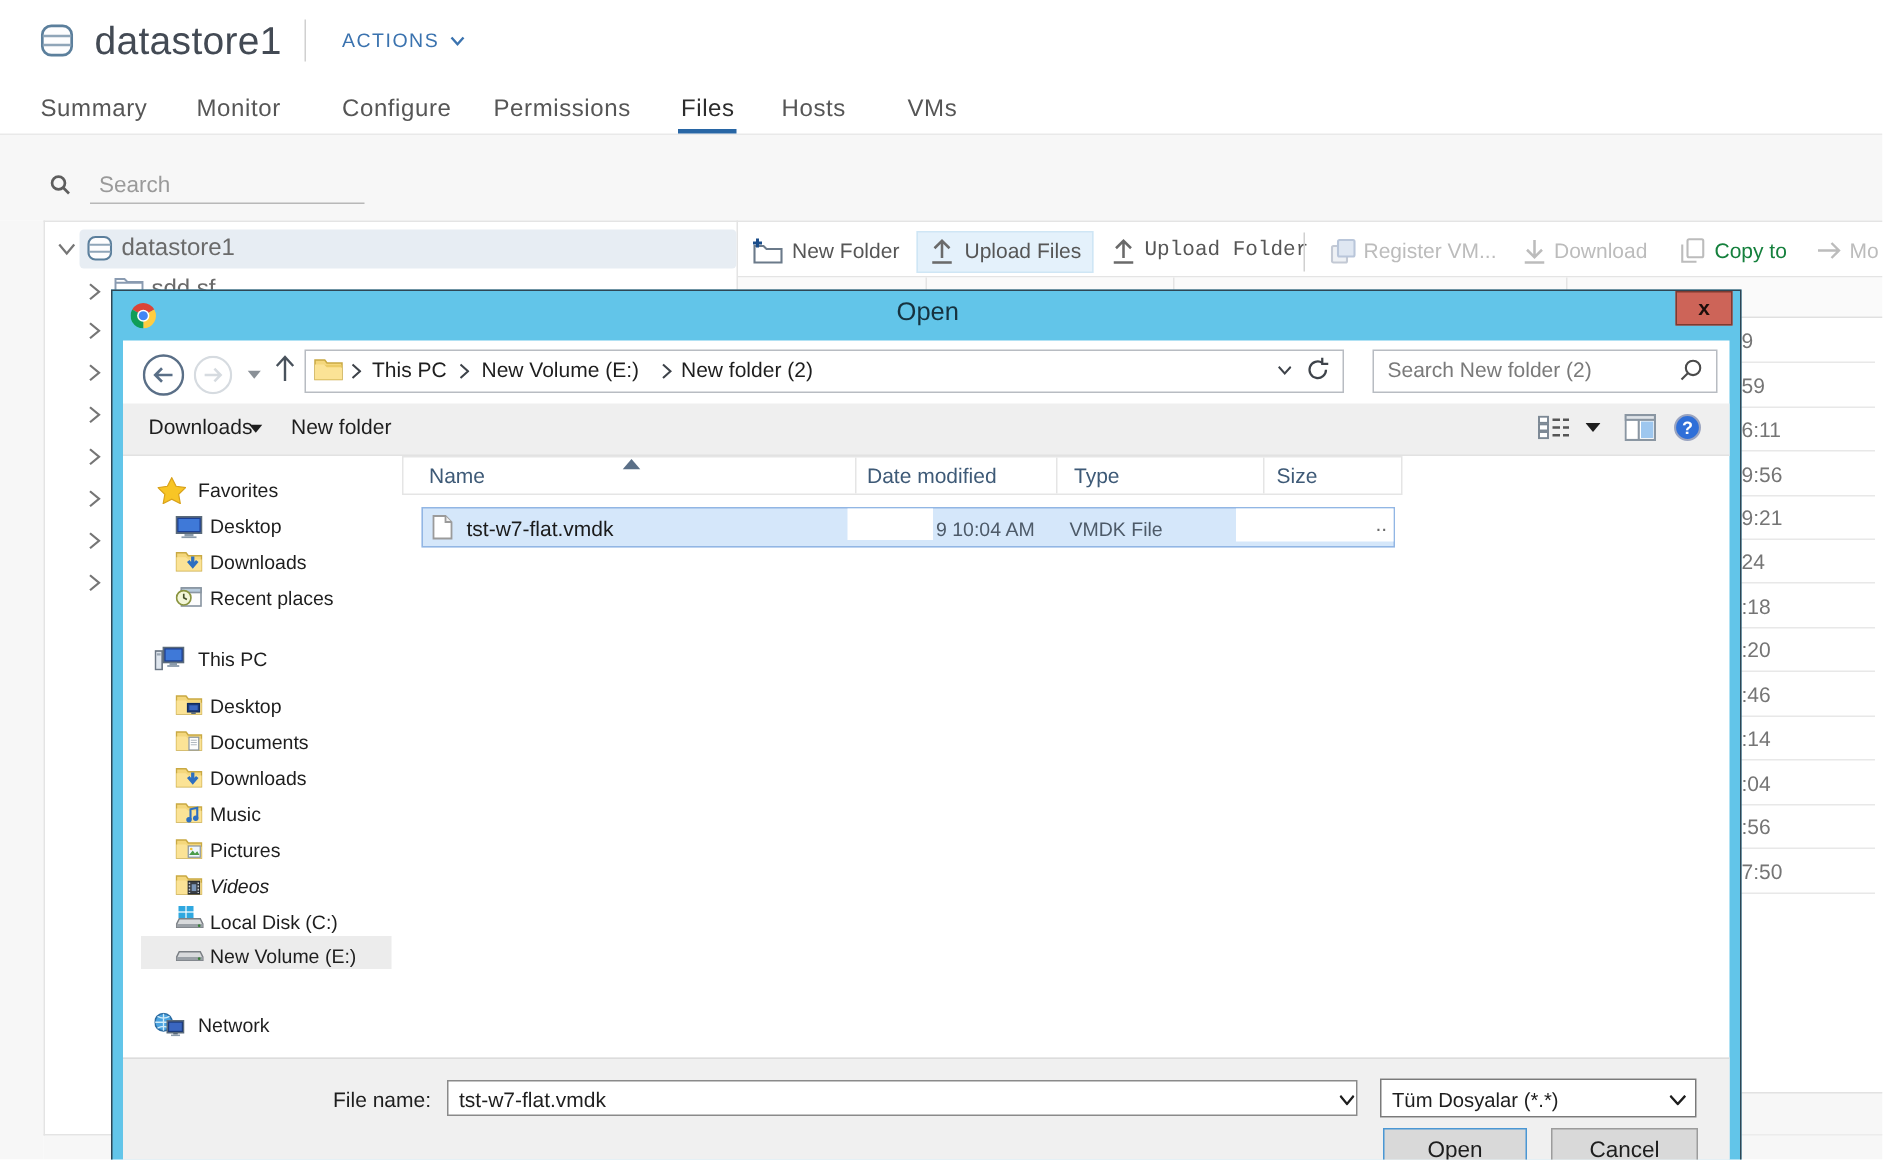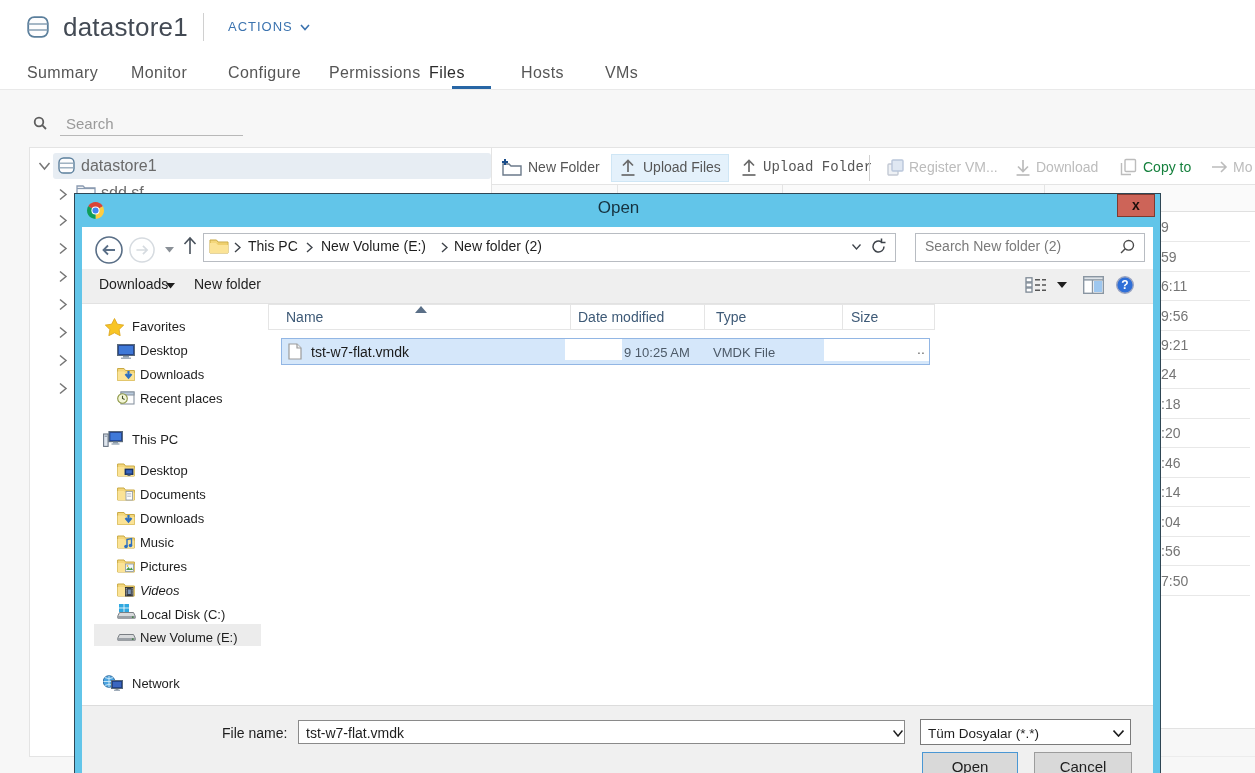--- a/index.html
+++ b/index.html
@@ -23,21 +23,21 @@
   <svg width="10" height="7" viewBox="0 0 10 7" style="margin-left:3px;">
         <path d="M1 1 L5 5.5 L9 1" fill="none" stroke="#3b73af" stroke-width="1.6"></path>
       </svg>
 </div>
 
 <div class="abs" style="left:0; top:64px; width:1255px; font-size:16px; letter-spacing:0.4px; color:#565656;">
   <span class="abs" style="left:27px;">Summary</span>
   <span class="abs" style="left:131px;">Monitor</span>
   <span class="abs" style="left:228px;">Configure</span>
   <span class="abs" style="left:329px;">Permissions</span>
-  <span class="abs" style="left:429px; color:#2c2c2c;">Files</span>
+  <span class="abs" style="left:454px; color:#2c2c2c;">Files</span>
   <span class="abs" style="left:521px;">Hosts</span>
   <span class="abs" style="left:605px;">VMs</span>
 </div>
 <div class="abs" style="left:0; top:89px; width:1255px; height:1px; background:#e9e9e9;"></div>
 <div class="abs" style="left:452px; top:86px; width:39px; height:3px; background:#2866a5;"></div>
 
 <div class="abs" style="left:0; top:90px; width:1255px; height:57px; background:#f7f7f7;"></div>
 <svg class="abs" style="left:33px; top:116px;" width="14" height="14" viewBox="0 0 14 14">
   <circle cx="6" cy="6" r="4.3" fill="none" stroke="#5e5e5e" stroke-width="1.8"></circle>
   <line x1="9.2" y1="9.2" x2="13" y2="13" stroke="#5e5e5e" stroke-width="1.8"></line>
@@ -407,21 +407,21 @@
     <div class="abs" style="left:634px; top:82px; font-size:14px; color:#3e5a77;">Type</div>
     <div class="abs" style="left:769px; top:82px; font-size:14px; color:#3e5a77;">Size</div>
 
     <div class="abs" style="left:199px; top:111px; width:649px; height:27px; background:#d5e7fa; border:1px solid #92b6e4;"></div>
     <svg class="abs" style="left:206px; top:116px;" width="14" height="17" viewBox="0 0 14 17">
       <path d="M1 1 L9 1 L13 5 L13 16 L1 16 Z" fill="#fff" stroke="#9b9b9b" stroke-width="1.2"></path>
       <path d="M9 1 L9 5 L13 5" fill="#f0f0f0" stroke="#9b9b9b" stroke-width="1.2"></path>
     </svg>
     <div class="abs" style="left:229px; top:117px; font-size:14px; color:#1a1a1a;">tst-w7-flat.vmdk</div>
     <div class="abs" style="left:483px; top:112px; width:57px; height:21px; background:#fff;"></div>
-    <div class="abs" style="left:542px; top:118px; font-size:13px; color:#4d5a68;">9 10:25 AM</div>
+    <div class="abs" style="left:542px; top:118px; font-size:13px; color:#4d5a68;">9 10:04 AM</div>
     <div class="abs" style="left:631px; top:118px; font-size:13px; color:#4d5a68;">VMDK File</div>
     <div class="abs" style="left:742px; top:112px; width:105px; height:22px; background:#fff;"></div>
     <div class="abs" style="left:835px; top:114px; font-size:14px; color:#6a6a6a;">..</div>
 
     <div class="abs" style="left:0; top:478px; width:1071px; height:122px; background:#f0f0f0; border-top:1px solid #dcdcdc;"></div>
     <div class="abs" style="left:140px; top:498px; font-size:14px; color:#1e1e1e;">File name:</div>
     <div class="abs" style="left:216px; top:493px; width:607px; height:24px; background:#fff; border:1px solid #8a8a8a;"></div>
     <div class="abs" style="left:224px; top:498px; font-size:14px; color:#1e1e1e;">tst-w7-flat.vmdk</div>
     <svg class="abs" style="left:811px; top:503px;" width="10" height="7" viewBox="0 0 10 7">
           <path d="M0.5 0.5 L5 6 L9.5 0.5" fill="none" stroke="#1e1e1e" stroke-width="1.5"></path>

